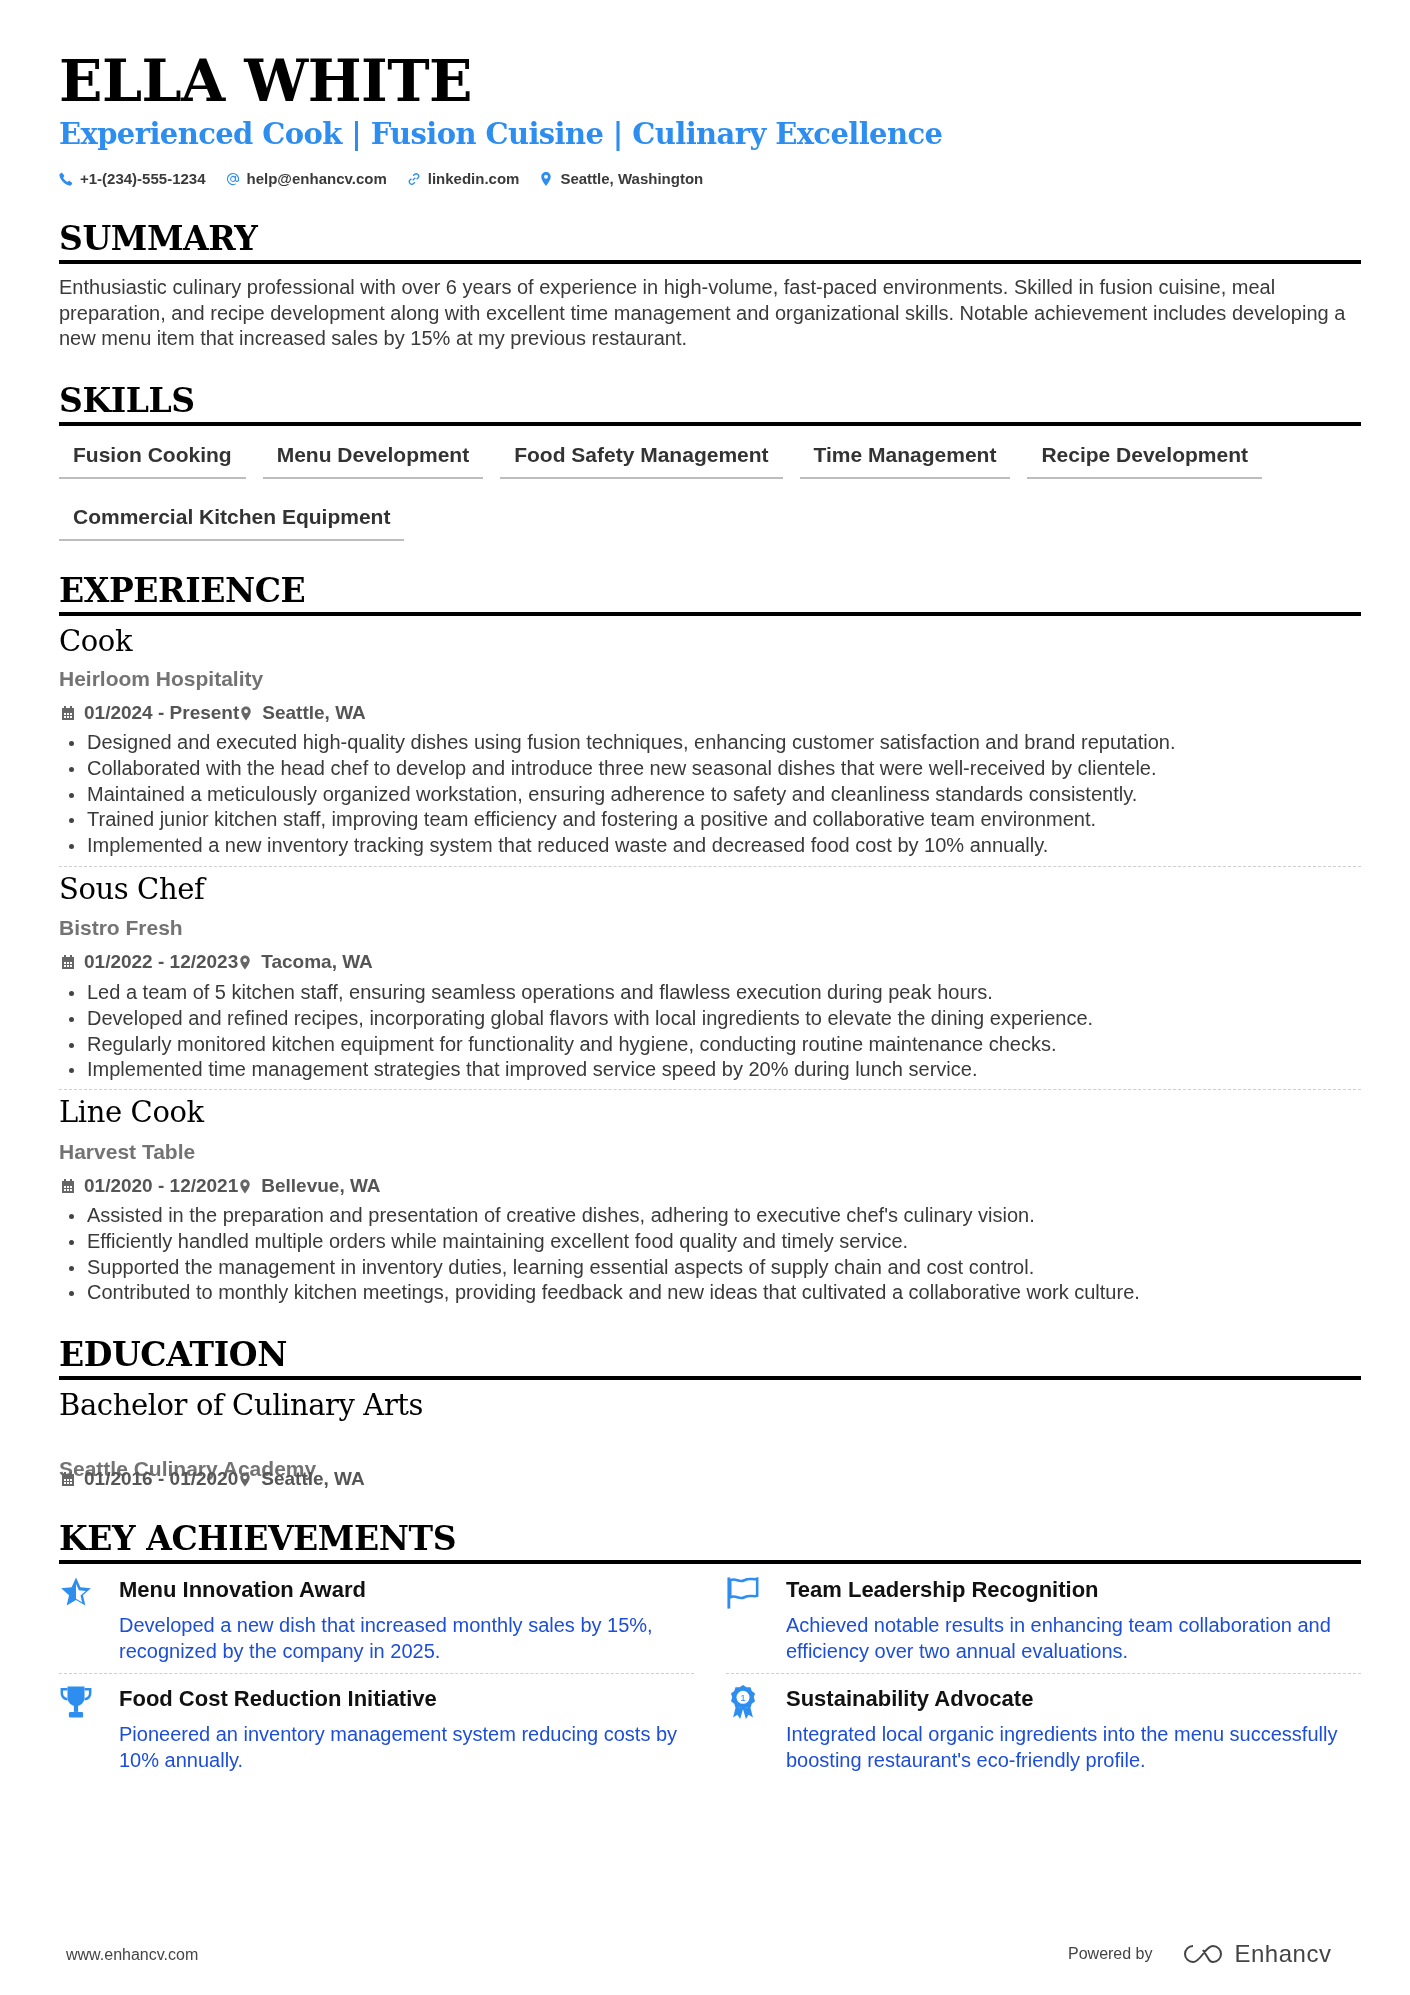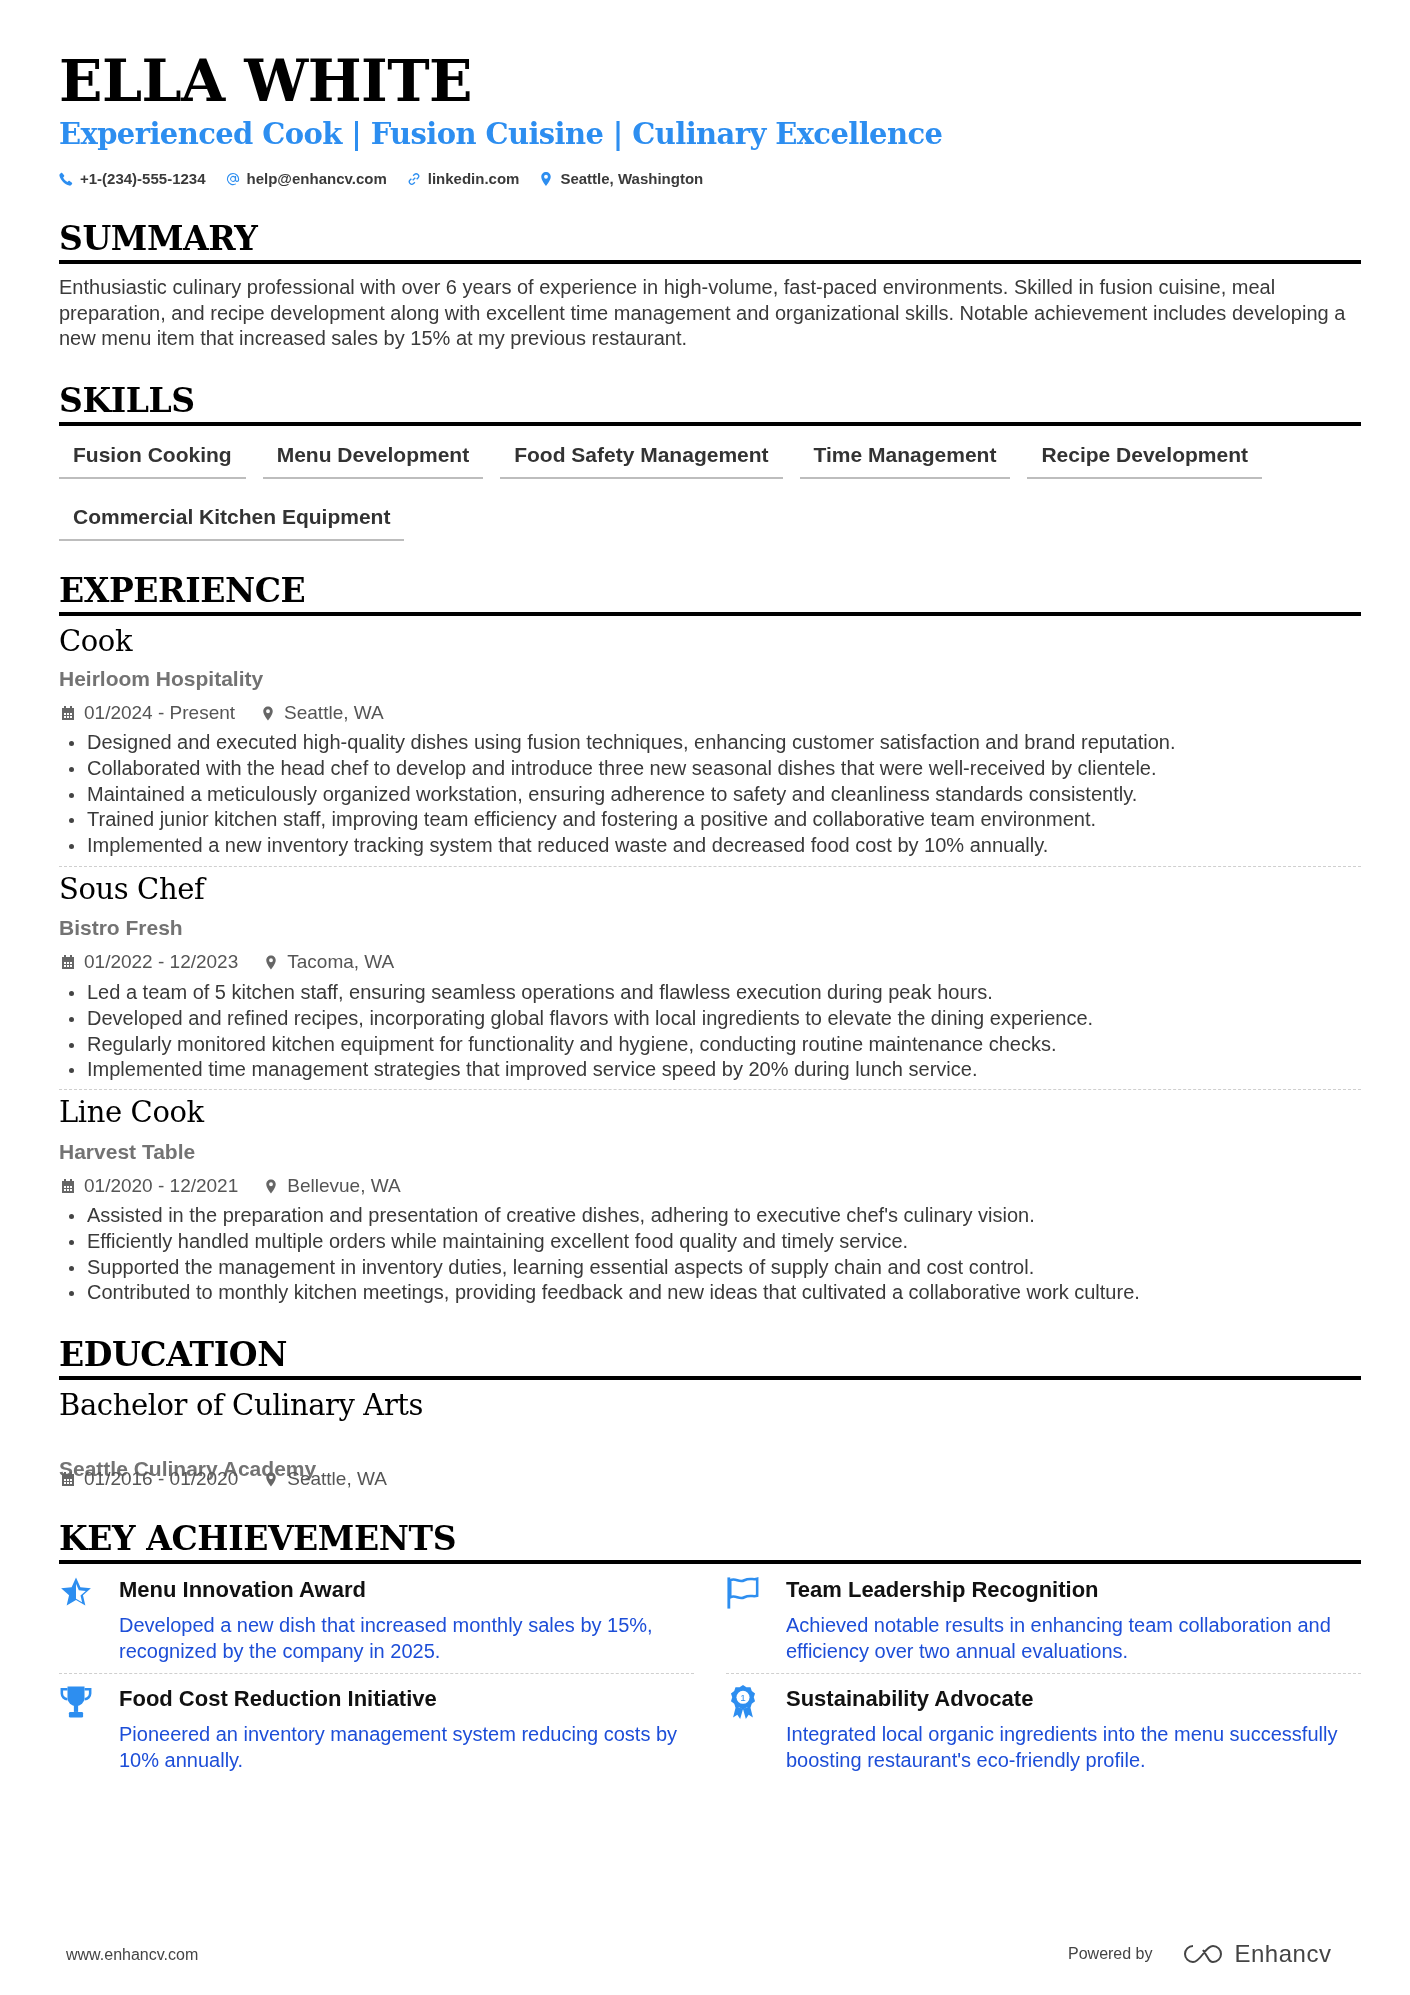--- a/index.html
+++ b/index.html
@@ -10,21 +10,21 @@
   .subtitle { position: absolute; top: 117px; left: 0; font-family: "DejaVu Serif", serif; font-weight: 700; font-size: 29px; color: #2d8ef0; white-space: nowrap; letter-spacing: -0.6px; }
   .contact { position: absolute; top: 170px; left: 0; display: flex; gap: 20px; font-size: 15px; font-weight: 700; color: #3a3a3a; }
   .contact .ci { display: flex; align-items: center; gap: 7px; }
   .contact svg { width: 14px; height: 14px; fill: #2d8ef0; }
   .section-title { position: absolute; left: 0; width: 1302px; font-family: "DejaVu Serif", serif; font-weight: 900; font-size: 33px; color: #000; border-bottom: 4px solid #000; padding-bottom: 2px; line-height: 1.15; letter-spacing: -0.4px; }
   .summary { position: absolute; top: 275px; left: 0; width: 1302px; font-size: 20px; line-height: 25.5px; color: #3a3a3a; }
   .skills { position: absolute; top: 437px; left: 0; width: 1310px; display: flex; flex-wrap: wrap; column-gap: 17px; row-gap: 20px; }
   .skill { font-size: 21px; font-weight: 700; color: #333; padding: 6px 14px 10px 14px; border-bottom: 2px solid #bdbdbd; white-space: nowrap; }
   .job-title { position: absolute; left: 0; font-family: "DejaVu Serif", serif; font-size: 29px; color: #000; letter-spacing: -0.4px; }
   .company { position: absolute; left: 0; font-size: 21px; font-weight: 700; color: #737373; }
-  .meta { position: absolute; left: 2px; display: flex; gap: 26px; font-size: 19px; color: #555; }
+  .meta { position: absolute; left: 2px; display: flex; font-size: 19px; color: #555; font-weight: bold; }
   .meta .mi { display: flex; align-items: center; gap: 9px; }
   .meta svg { width: 14px; height: 15px; fill: #666; }
   .bullets { position: absolute; left: 0; width: 1302px; list-style: none; font-size: 20px; color: #3a3a3a; line-height: 25.8px; }
   .bullets li { padding-left: 28px; position: relative; white-space: nowrap; }
   .bullets li::before { content: ""; position: absolute; left: 10px; top: 11px; width: 5px; height: 5px; border-radius: 50%; background: #444; }
   .dash { position: absolute; left: 0; width: 1302px; border-top: 1.5px dashed #cfcfcf; }
   .ach { position: absolute; width: 635px; }
   .ach .icon { position: absolute; left: 0; top: 0; width: 34px; height: 36px; }
   .ach .icon svg { width: 100%; height: 100%; fill: #2d8ef0; }
   .ach .title { position: absolute; left: 60px; top: 2px; font-size: 22px; font-weight: 700; color: #111; white-space: nowrap; }

